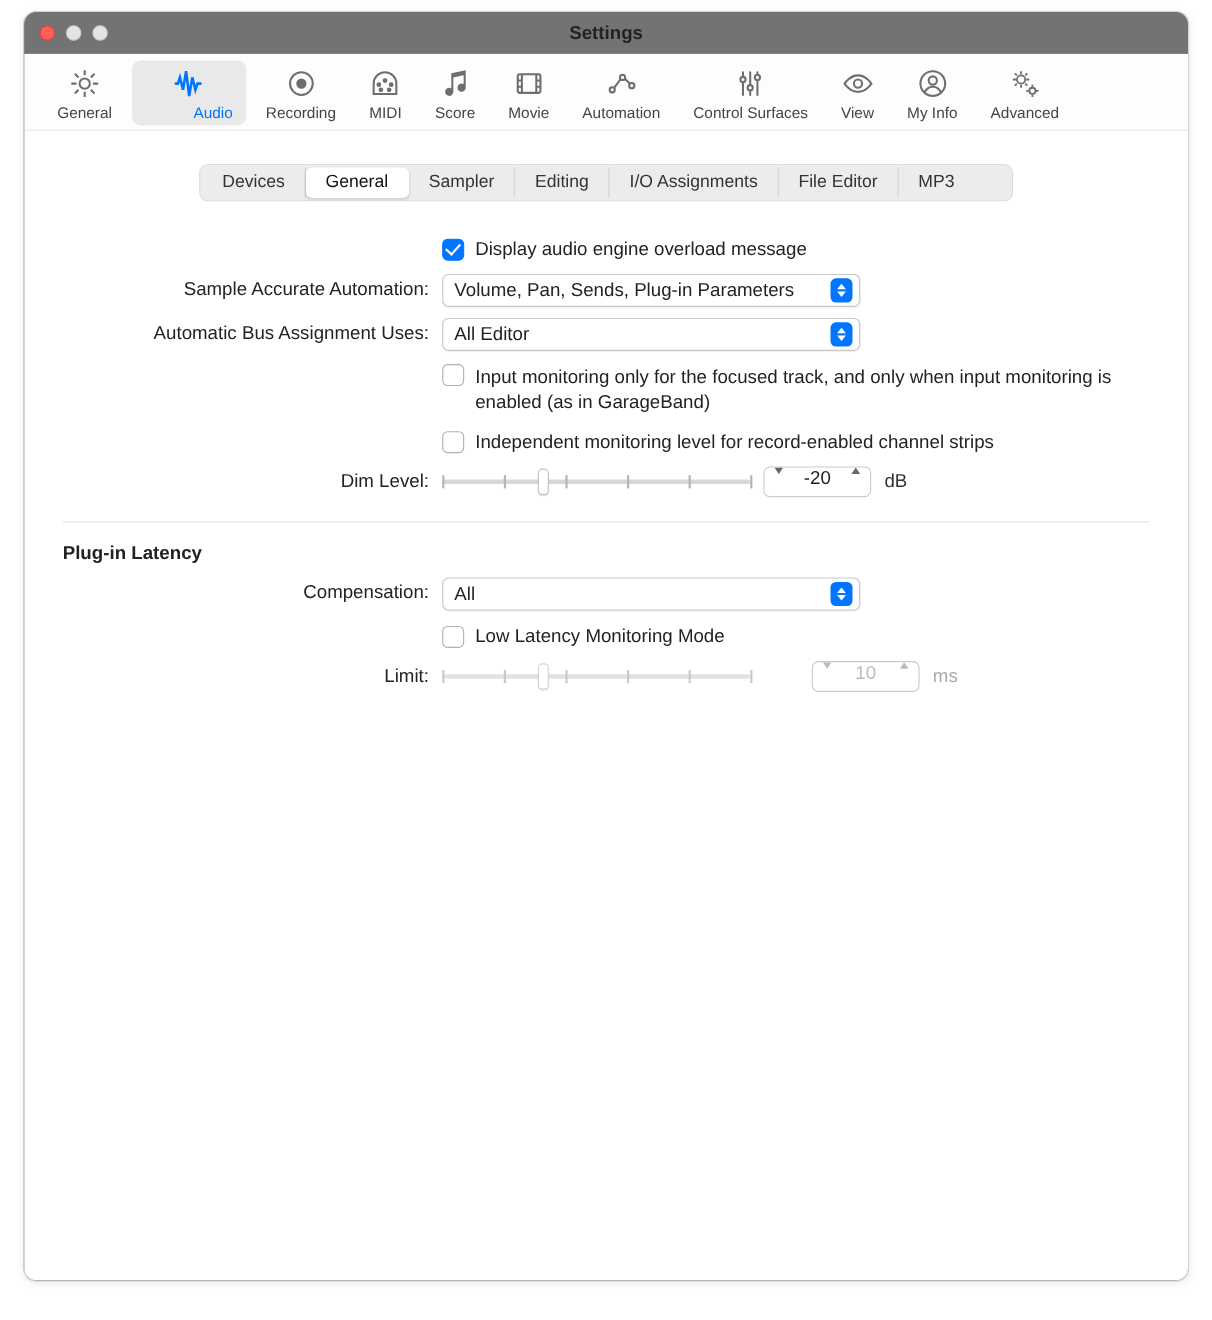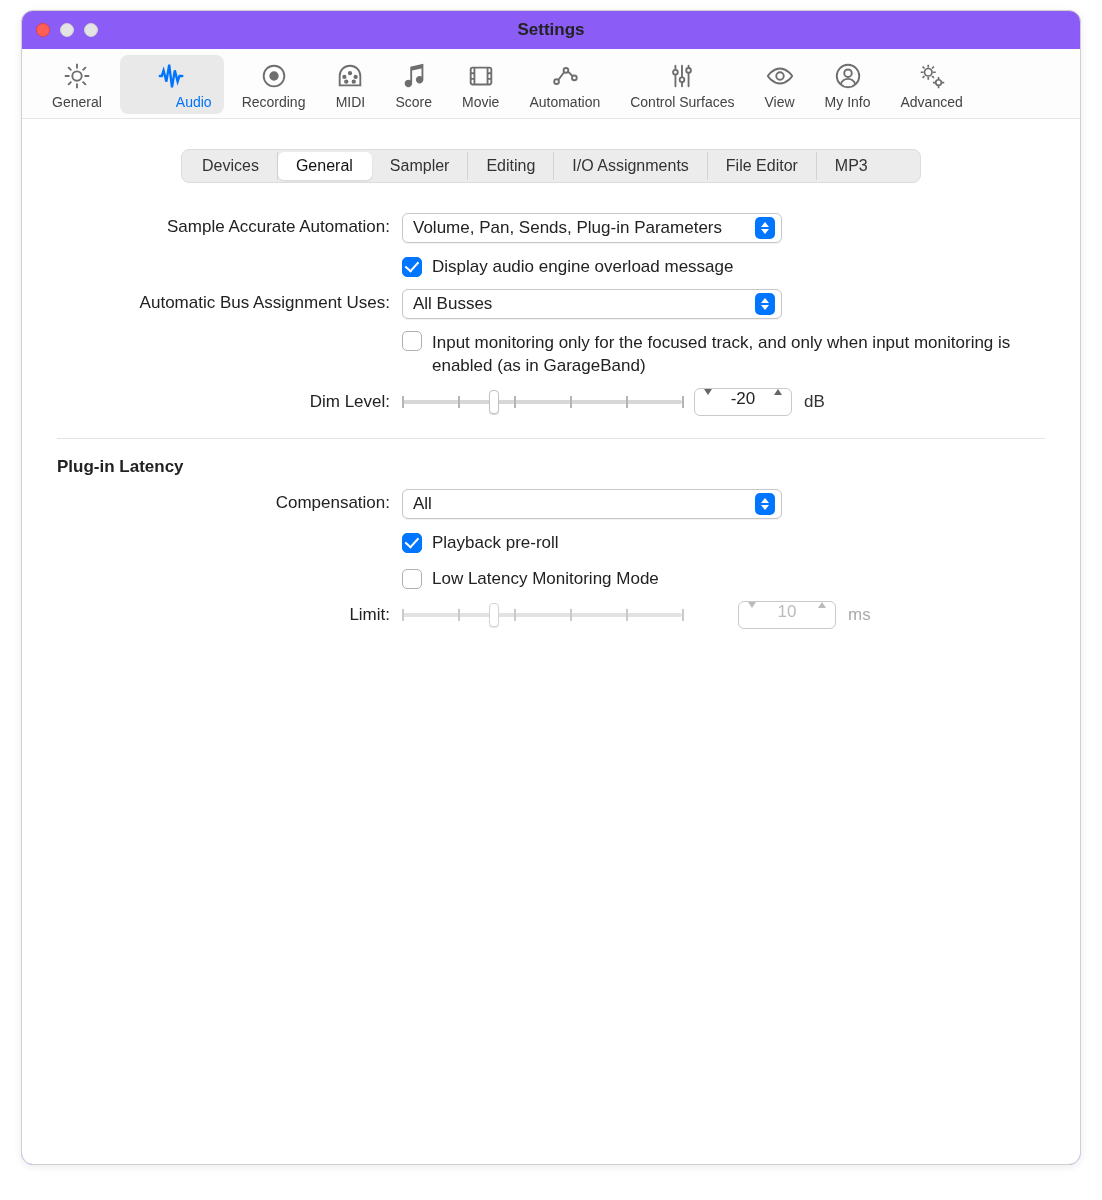--- a/index.html
+++ b/index.html
@@ -11,21 +11,21 @@
     width: 1102px;
     height: 1200px;
     overflow: hidden;
   }
   .window {
     width: 1060px;
     height: 1155px;
     margin: 10px auto;
     border: 1px solid #d0d0d0;
     border-radius: 12px;
-    background: #8b5cf6;
+    background: #737373;
     box-shadow: 0 2px 8px rgba(0,0,0,0.08);
     overflow: hidden;
     display: flex;
     flex-direction: column;
   }
   .titlebar {
     position: relative;
     height: 38px;
     display: flex;
     align-items: center;
@@ -374,56 +374,63 @@
       <div class="seg">Sampler</div>
       <div class="seg">Editing</div>
       <div class="seg">I/O Assignments</div>
       <div class="seg">File Editor</div>
       <div class="seg">MP3</div>
     </div>
 
     <div class="form">
 
       <div class="row">
+        <div class="label-col"></div>
+        <div class="field-col">
+          <span class="checkbox checked"></span>
+          <span class="check-label">Display audio engine overload message</span>
+        </div>
+      </div>
+
+      <div class="row">
         <div class="label-col">Sample Accurate Automation:</div>
         <div class="field-col">
           <div class="select">
             <span class="sel-text">Volume, Pan, Sends, Plug-in Parameters</span>
             <span class="updown"></span>
           </div>
         </div>
       </div>
 
       <div class="row">
-        <div class="label-col"></div>
-        <div class="field-col">
-          <span class="checkbox checked"></span>
-          <span class="check-label">Display audio engine overload message</span>
-        </div>
-      </div>
-
-      <div class="row">
         <div class="label-col">Automatic Bus Assignment Uses:</div>
         <div class="field-col">
           <div class="select">
-            <span class="sel-text">All Busses</span>
+            <span class="sel-text">All Editor</span>
             <span class="updown"></span>
           </div>
         </div>
       </div>
 
 
       <div class="row">
         <div class="label-col"></div>
         <div class="field-col" style="align-items:flex-start;">
           <span class="checkbox"></span>
           <span class="check-label" style="max-width:590px;">Input monitoring only for the focused track, and only when input monitoring is enabled (as in GarageBand)</span>
         </div>
       </div>
 
+      <div class="row">
+        <div class="label-col"></div>
+        <div class="field-col">
+          <span class="checkbox"></span>
+          <span class="check-label">Independent monitoring level for record-enabled channel strips</span>
+        </div>
+      </div>
 
       <div class="row" style="margin-top:8px;">
         <div class="label-col">Dim Level:</div>
         <div class="field-col">
           <div class="slider-wrap">
             <div class="slider">
               <div class="slider-track"></div>
               <div class="slider-tick" style="left:0%"></div>
               <div class="slider-tick" style="left:20%"></div>
               <div class="slider-tick" style="left:40%"></div>
@@ -453,27 +460,20 @@
       <div class="row">
         <div class="label-col">Compensation:</div>
         <div class="field-col">
           <div class="select">
             <span class="sel-text">All</span>
             <span class="updown"></span>
           </div>
         </div>
       </div>
 
-      <div class="row">
-        <div class="label-col"></div>
-        <div class="field-col">
-          <span class="checkbox checked"></span>
-          <span class="check-label">Playback pre-roll</span>
-        </div>
-      </div>
 
       <div class="row">
         <div class="label-col"></div>
         <div class="field-col">
           <span class="checkbox"></span>
           <span class="check-label">Low Latency Monitoring Mode</span>
         </div>
       </div>
 
       <div class="row" style="margin-top:8px;">

